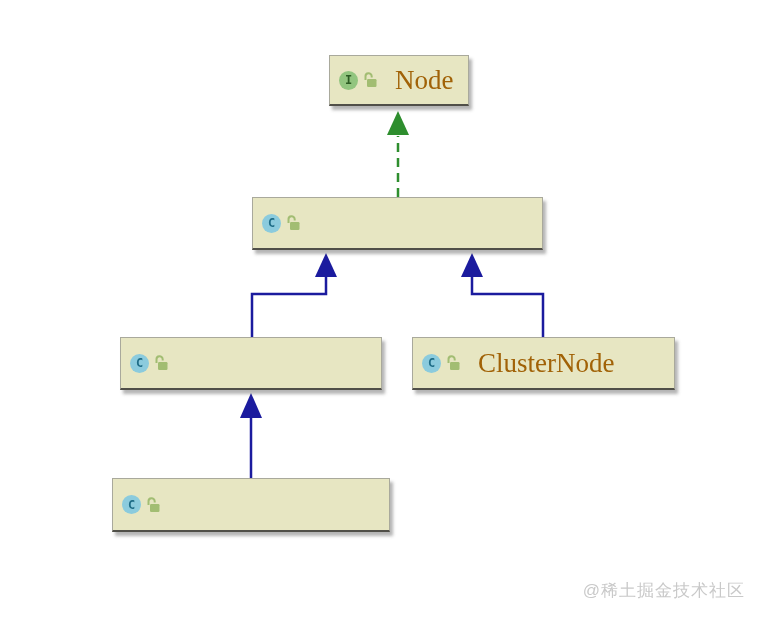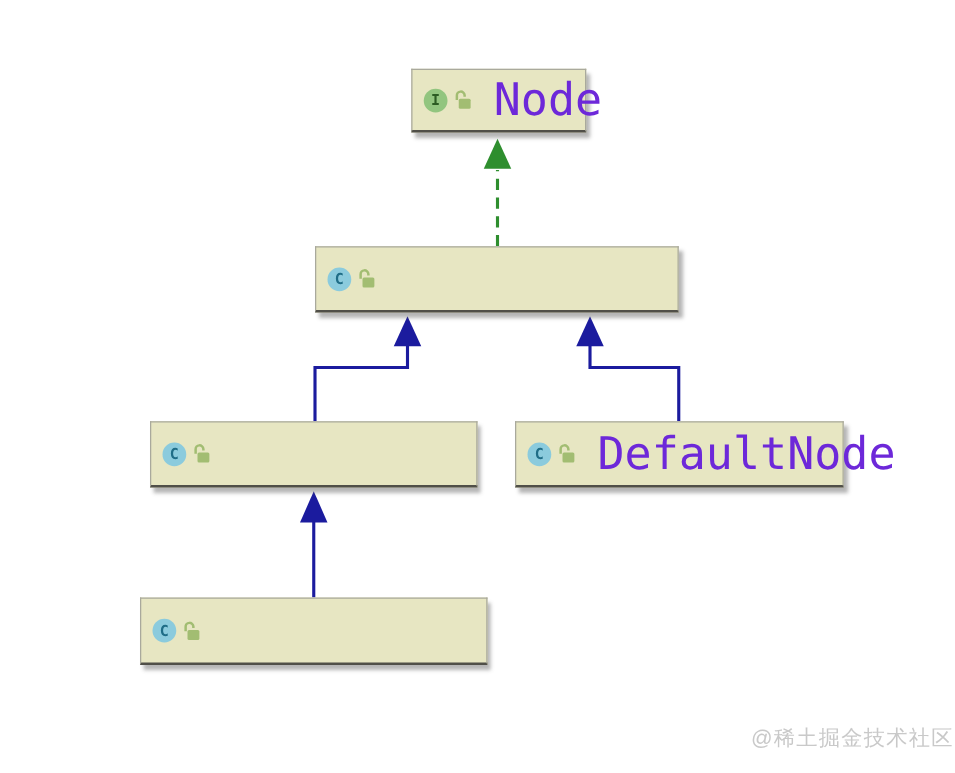--- a/index.html
+++ b/index.html
@@ -43,33 +43,34 @@
   }
   .badge.class-badge { background: #8bcbdd; color: #1f6d87; }
   .badge.interface-badge { background: #92c57f; color: #2c5c23; }
   .uml-box .lock {
     margin-left: 5px;
     flex: 0 0 auto;
     display: flex;
   }
   .uml-box .node-label {
     margin-left: 17px;
-    font-size: 36px;
-    color: #6d28d9;
+    font-size: 27px;
+    color: #a16207;
     white-space: nowrap;
     letter-spacing: 0px;
+    font-family: Liberation Serif, serif;
   }
   #box-node          { left: 329px; top: 55px;  width: 140px; height: 51px; }
   #box-statisticnode { left: 252px; top: 197px; width: 291px; height: 53px; }
   #box-defaultnode   { left: 120px; top: 337px; width: 262px; height: 53px; }
   #box-clusternode   { left: 412px; top: 337px; width: 263px; height: 53px; }
   #box-entrancenode  { left: 112px; top: 478px; width: 278px; height: 54px; }
   .watermark {
     position: absolute;
-    right: 1px;
+    right: 19px;
     bottom: 16px;
     font-family: "Liberation Sans", "DejaVu Sans", sans-serif;
     font-size: 17px;
     color: #c9c9c9;
     letter-spacing: 1px;
     text-align: center;
   }
 </style>
 </head>
 <body>
@@ -131,21 +132,21 @@
   </div>
 
   <div class="uml-box" id="box-clusternode">
     <span class="badge class-badge">C</span>
     <span class="lock">
       <svg width="15" height="16" viewBox="0 0 15 16">
         <path d="M2.5 8 L2.5 4.6 A3.1 3.1 0 0 1 8.7 4.2 L8.7 5.4" fill="none" stroke="#a2bd72" stroke-width="2"></path>
         <rect x="4" y="7" width="9.5" height="8" rx="1.2" fill="#a2bd72"></rect>
       </svg>
     </span>
-    <span class="node-label">DefaultNode</span>
+    <span class="node-label">ClusterNode</span>
   </div>
 
   <div class="uml-box" id="box-entrancenode">
     <span class="badge class-badge">C</span>
     <span class="lock">
       <svg width="15" height="16" viewBox="0 0 15 16">
         <path d="M2.5 8 L2.5 4.6 A3.1 3.1 0 0 1 8.7 4.2 L8.7 5.4" fill="none" stroke="#a2bd72" stroke-width="2"></path>
         <rect x="4" y="7" width="9.5" height="8" rx="1.2" fill="#a2bd72"></rect>
       </svg>
     </span>

